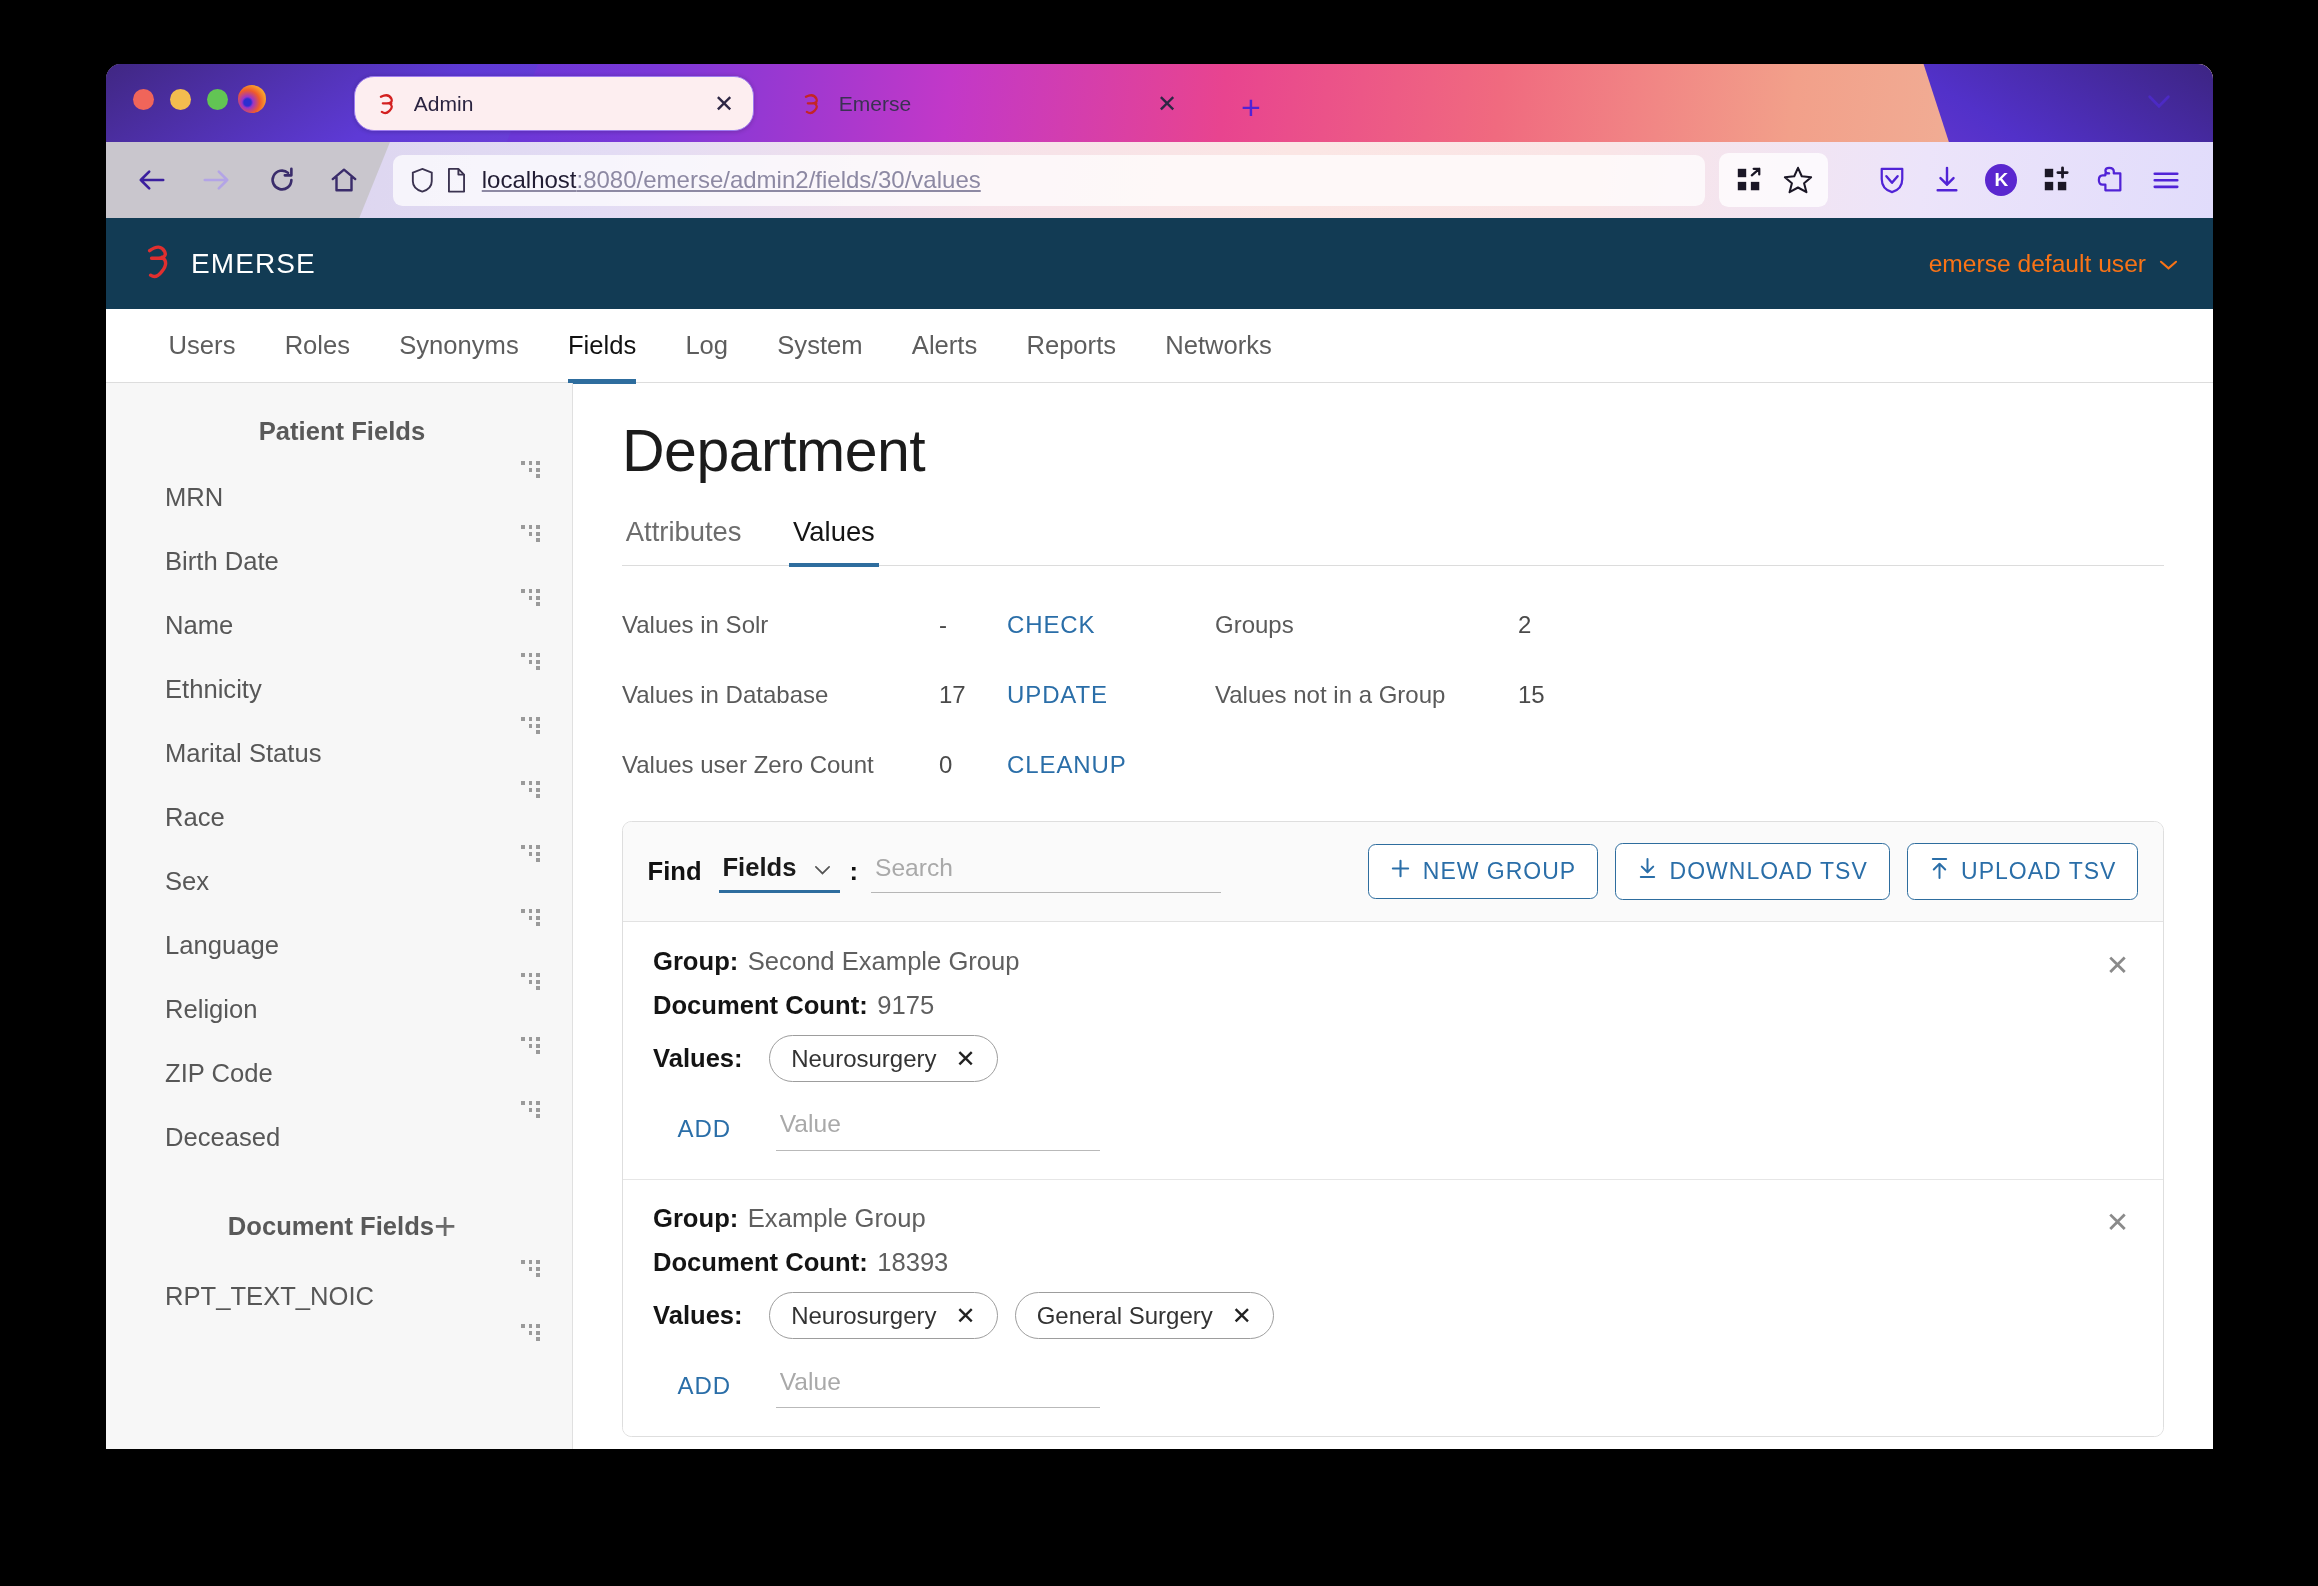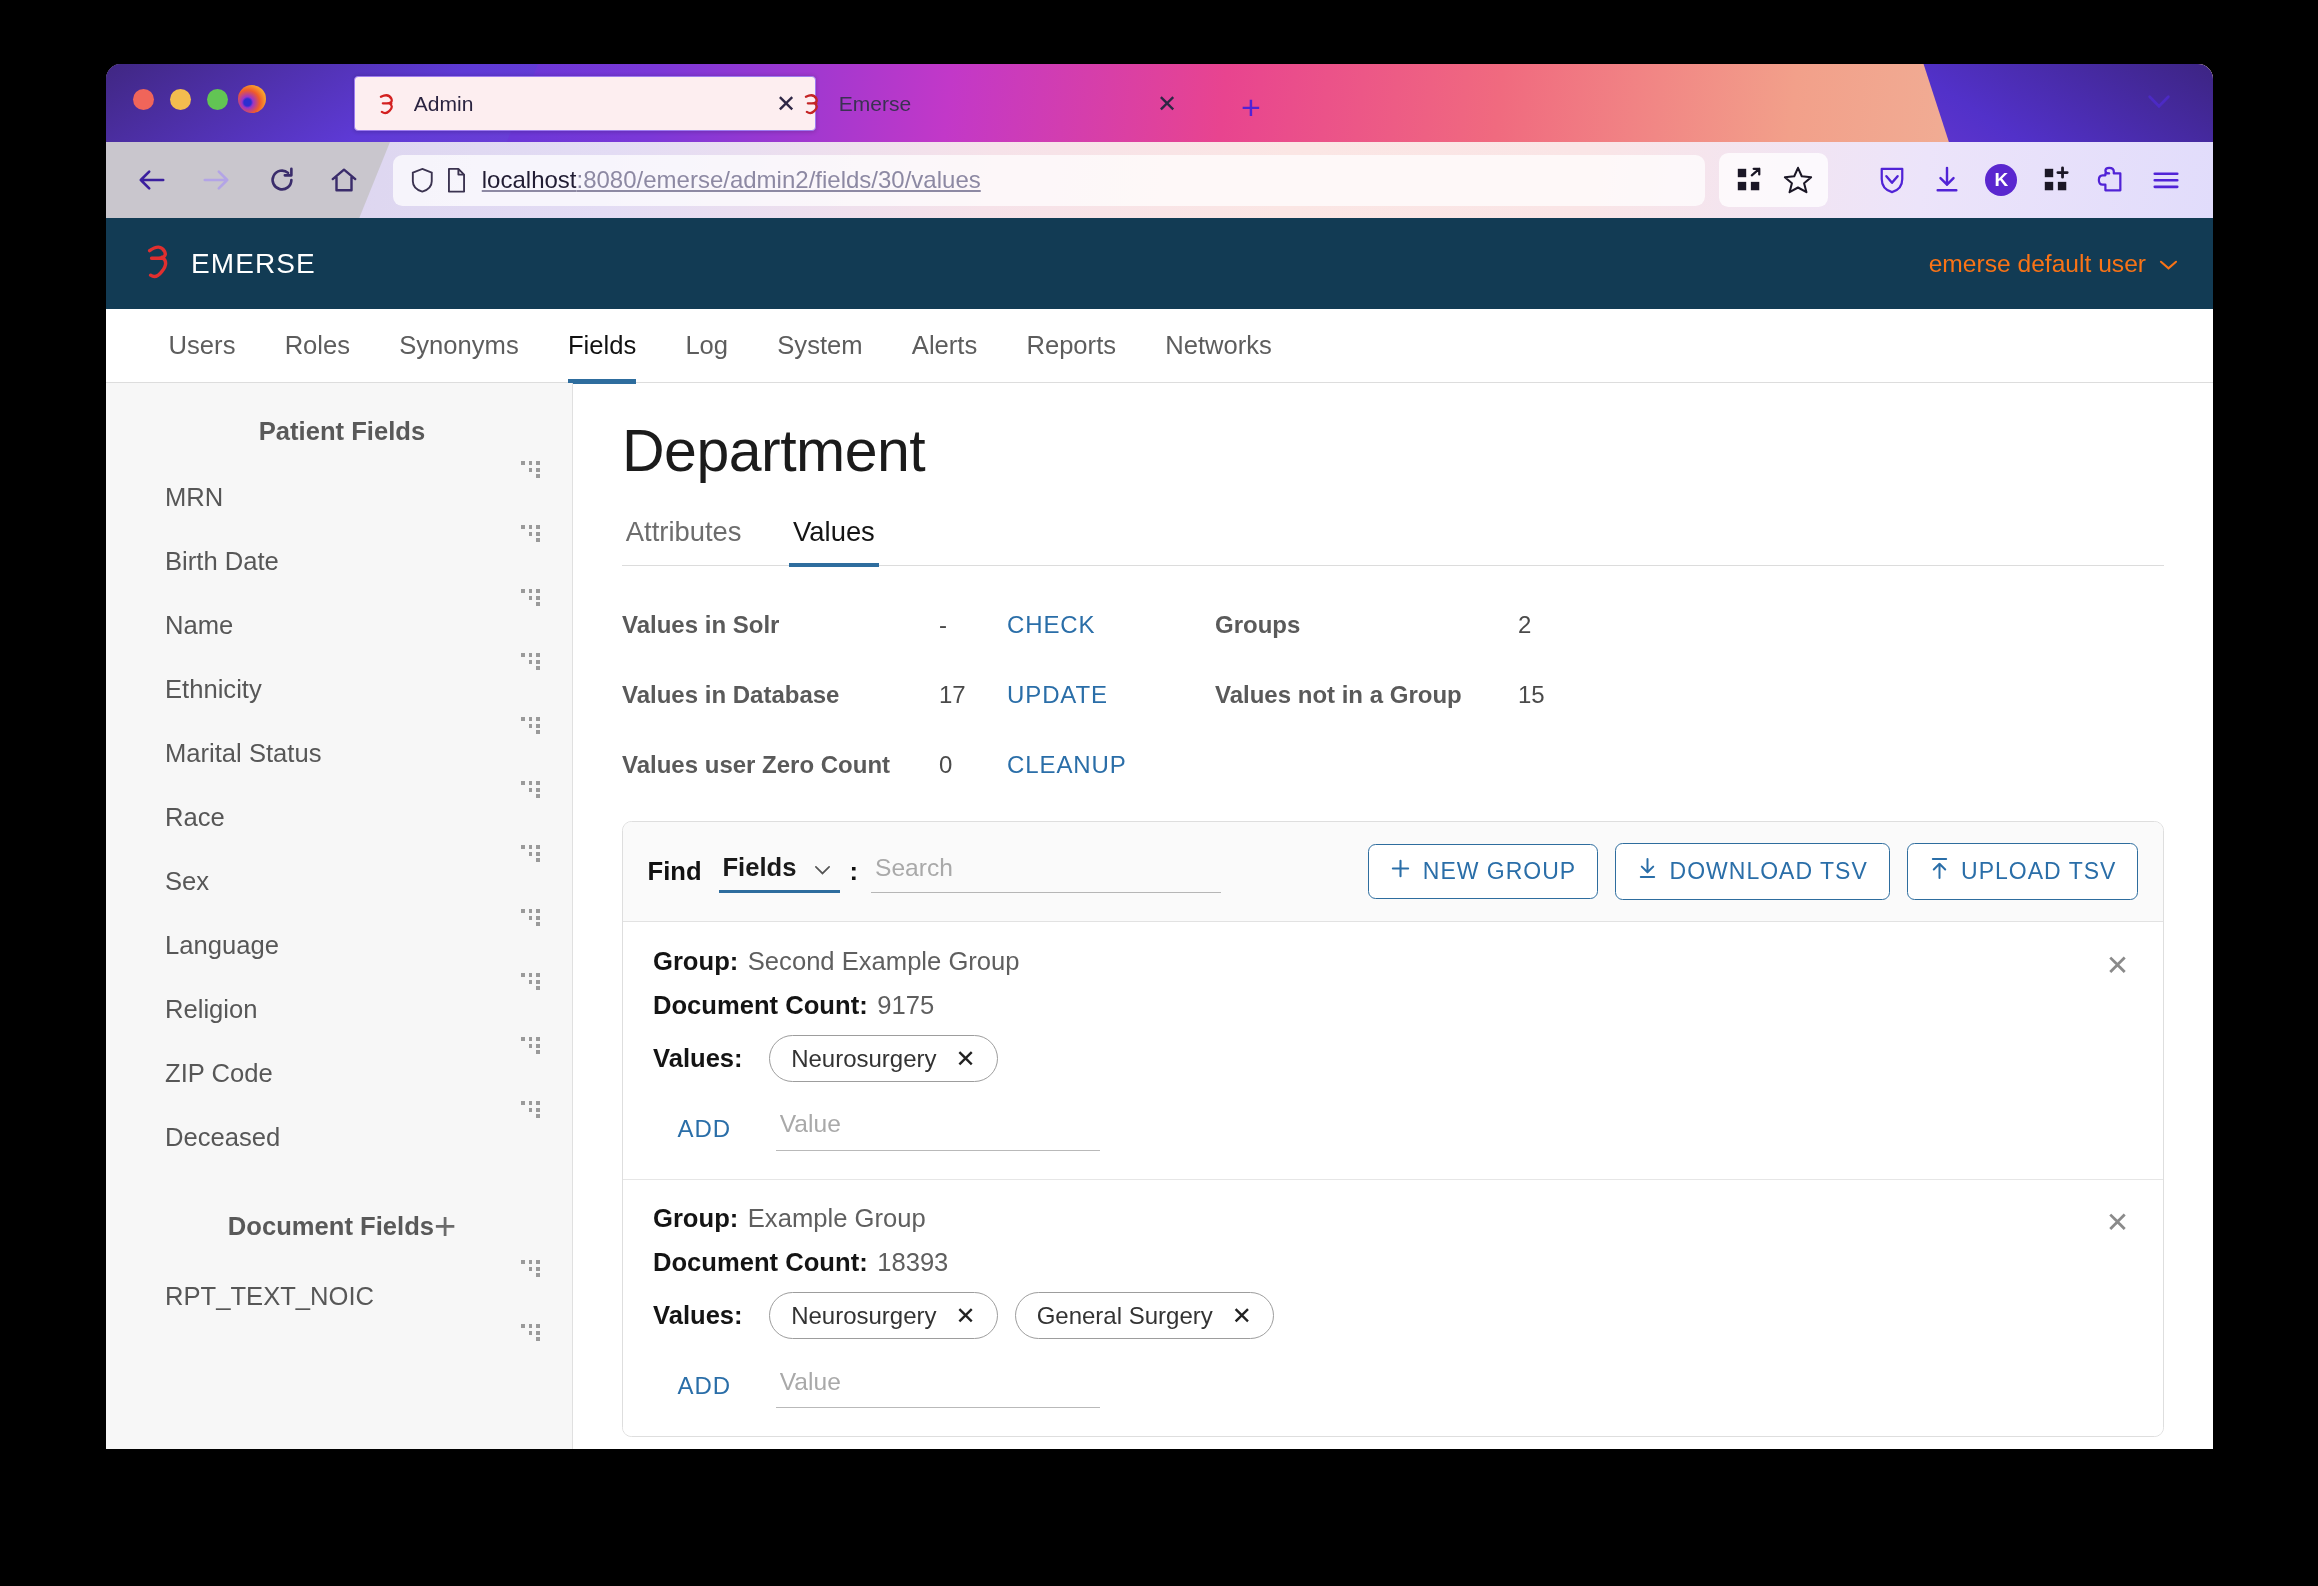--- a/index.html
+++ b/index.html
@@ -57,24 +57,24 @@
   }
 
   .tab {
     position: absolute; top: 12.3px; z-index: 7;
     height: 55px;
     display: flex; align-items: center;
     padding: 0 15px 0 21px;
     font-size: 21px;
   }
   .tab-active {
-    left: 248px; width: 462px;
+    left: 248px; width: 400px;
     background: #fdeef0;
     border: 1.9px solid #9e7bf0;
-    border-radius: 4px;
+    border-radius: 20px;
     box-shadow: 0 0.9px 4.7px rgba(0,0,0,.18);
     color: #2a2340;
   }
   .tab-inactive {
     left: 674px; width: 416px;
     color: #3a3152;
   }
   .tab-fav {
     width: 24.6px; height: 24.6px; margin-right: 13.2px;
     flex: 0 0 24.6px;
@@ -259,21 +259,21 @@
     content:""; position:absolute; left:0; right:0; bottom:-2.8px; height: 4.7px;
     background: #2e6d9e;
   }
 
   .stats {
     display: grid;
     grid-template-columns: 317px 68px 208px 303px 1fr;
     row-gap: 0; align-items: center;
     margin-top: 24.6px;
   }
-  .stat-label { font-size: 24px; color: #5a5a5a; font-weight: bold; height: 70px; display: flex; align-items: center; }
+  .stat-label { font-size: 24px; color: #5a5a5a; font-weight: normal; height: 70px; display: flex; align-items: center; }
   .stat-value { font-size: 24px; color: #4a4a4a; height: 70px; display: flex; align-items: center; }
   .stat-action { font-size: 24px; color: #2a6ea8; letter-spacing: 0.9px; height: 70px; display: flex; align-items: center; }
 
   .panel {
     margin-top: 21px;
     border: 1.9px solid #dedede;
     border-radius: 9.5px;
     overflow: hidden;
   }
   .find-row {

